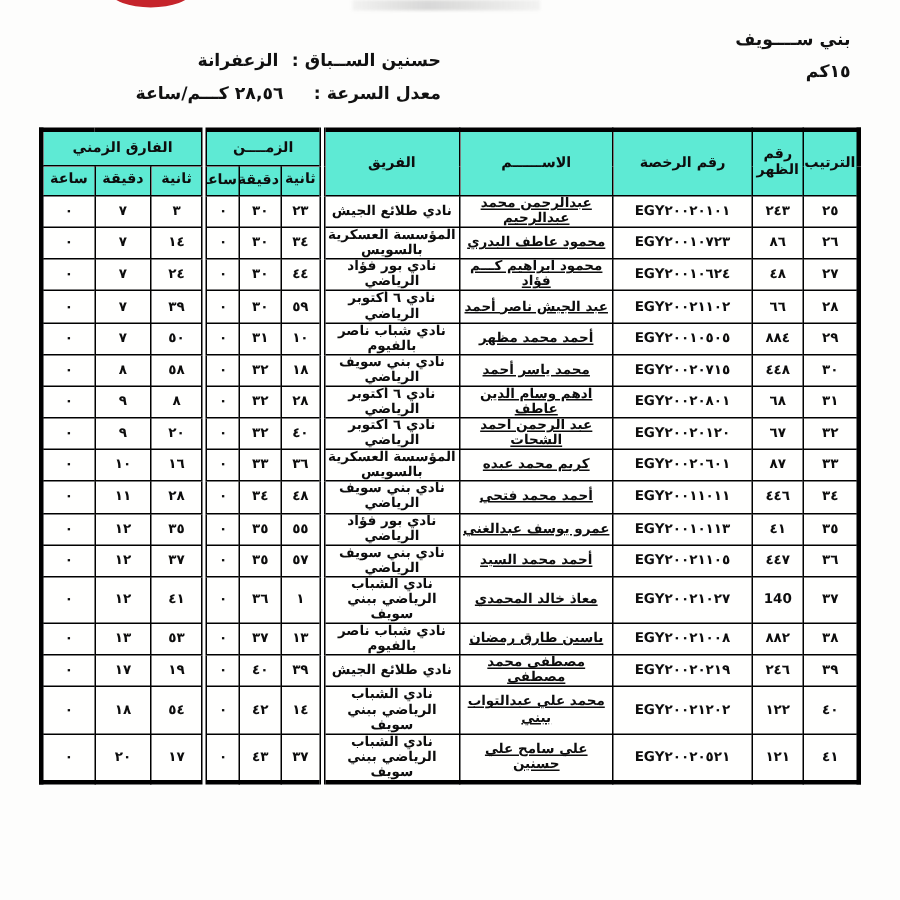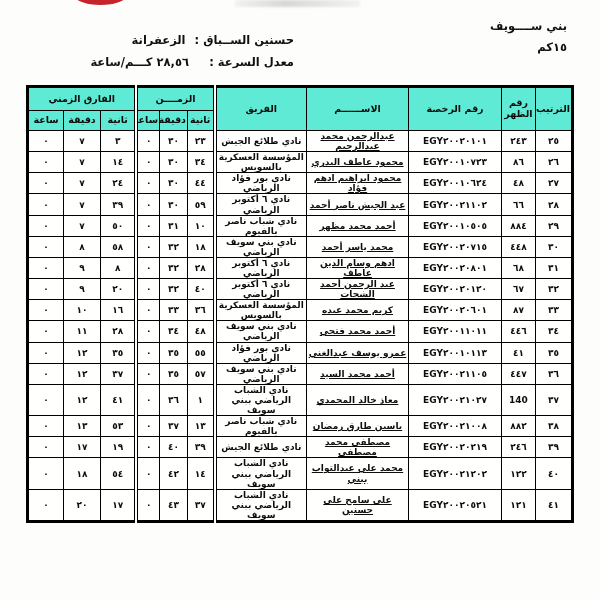--- a/index.html
+++ b/index.html
@@ -138,21 +138,21 @@
       <td class="c-th">٠</td>
       <td class="c-ds sep-r">١٤</td>
       <td class="c-dm">٧</td>
       <td class="c-dh">٠</td>
     </tr>
 
     <tr>
       <td class="c-rank">٢٧</td>
       <td class="c-back">٤٨</td>
       <td class="c-lic">EGY٢٠٠١٠٦٢٤</td>
-      <td class="c-name">محمود ابراهيم ادهم فؤاد</td>
+      <td class="c-name">محمود ابراهيم كـــم فؤاد</td>
       <td class="c-team">نادي بور فؤاد الرياضي</td>
       <td class="c-ts sep-r">٤٤</td>
       <td class="c-tm">٣٠</td>
       <td class="c-th">٠</td>
       <td class="c-ds sep-r">٢٤</td>
       <td class="c-dm">٧</td>
       <td class="c-dh">٠</td>
     </tr>
 
     <tr>

